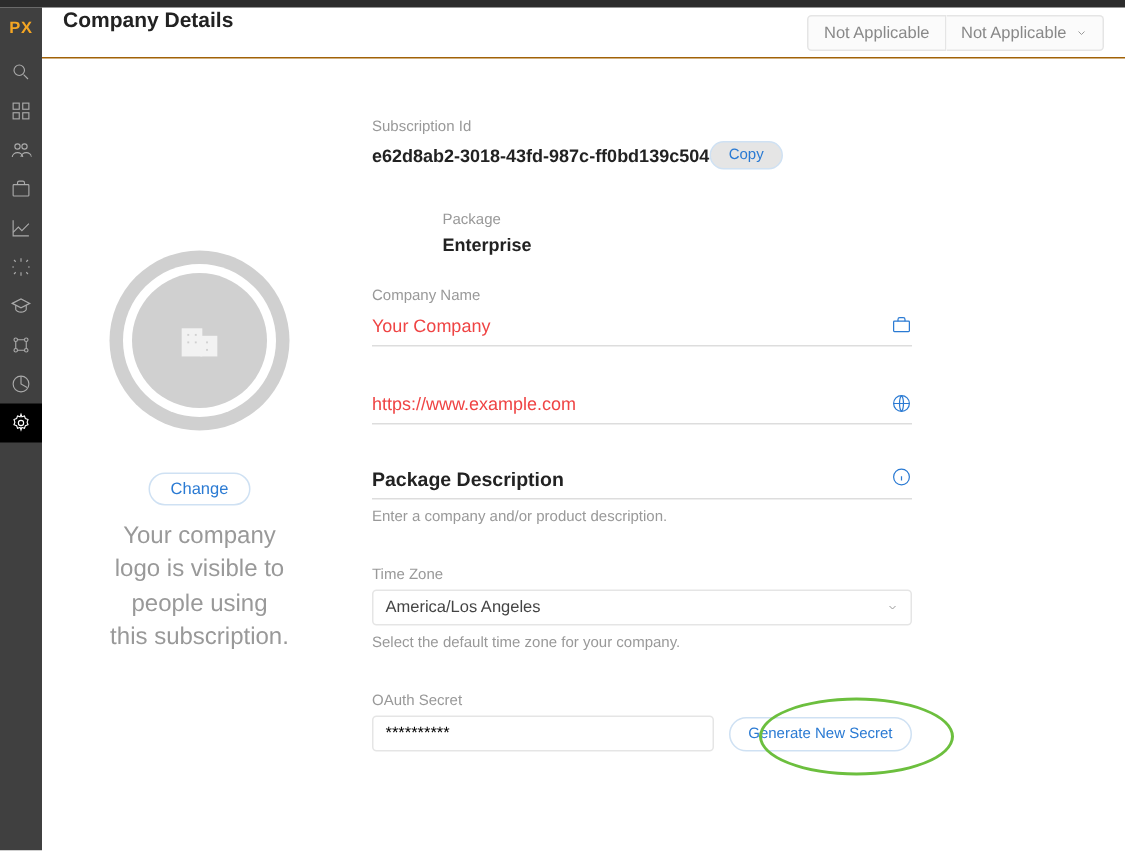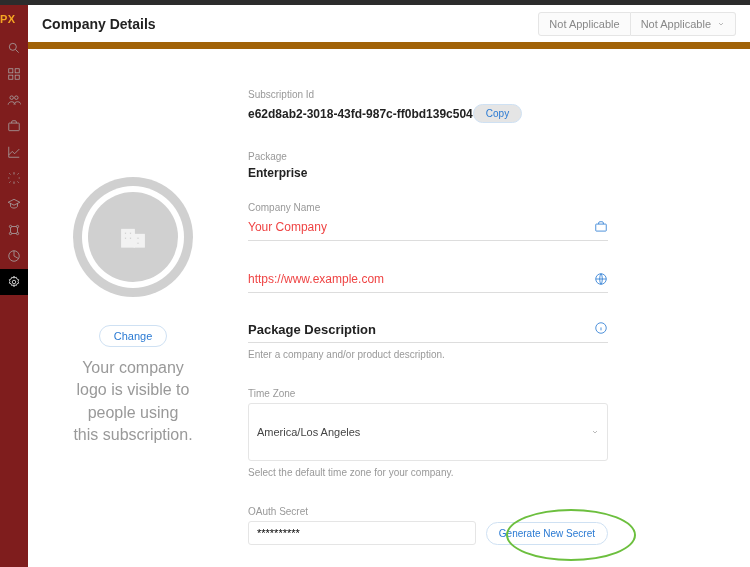--- a/index.html
+++ b/index.html
@@ -1,26 +1,26 @@
 <!DOCTYPE html>
 <html><head>
 <meta charset="utf-8">
 <style>
   * { box-sizing: border-box; margin: 0; padding: 0; }
   body { font-family: -apple-system, BlinkMacSystemFont, "Segoe UI", Arial, sans-serif; font-size: 12px; color: #333; background: #fff; width: 750px; height: 567px; overflow: hidden; }
   .topbar { height: 5px; background: #2c2c2c; width: 100%; }
   .app { display: flex; height: 562px; }
-  .sidebar { width: 28px; background: #7f1d1d; display: flex; flex-direction: column; align-items: flex-start; padding-top: 0; }
+  .sidebar { width: 28px; background: #404040; display: flex; flex-direction: column; align-items: center; padding-top: 0; }
   .brand { color: #f5a623; font-weight: bold; font-size: 11px; padding: 8px 0 10px; letter-spacing: 0.5px; }
   .nav-item { width: 28px; height: 26px; display: flex; align-items: center; justify-content: center; color: #aaa; cursor: pointer; }
   .nav-item svg { width: 14px; height: 14px; stroke: #aaa; fill: none; stroke-width: 1.3; }
   .nav-item.active { background: #000; }
   .nav-item.active svg { stroke: #fff; }
   .main { flex: 1; display: flex; flex-direction: column; }
-  .header { height: 44px; border-bottom: 7px solid #a16207; display: flex; align-items: center; padding: 0 14px; }
+  .header { height: 34px; border-bottom: 1px solid #a16207; display: flex; padding: 0 14px; }
   .header-title { font-weight: 600; font-size: 14px; color: #222; }
   .header-right { margin-left: auto; display: flex; align-items: center; gap: 0; }
   .seg { font-size: 11px; color: #888; padding: 5px 10px; border: 1px solid #e5e5e5; background: #fbfbfb; border-left: none; }
   .seg:first-child { border-left: 1px solid #e5e5e5; border-radius: 3px 0 0 3px; }
   .seg:last-child { border-radius: 0 3px 3px 0; display: flex; align-items: center; gap: 6px; }
   .chev { width: 8px; height: 8px; }
   .content { flex: 1; display: flex; padding: 40px 30px 20px 30px; gap: 40px; overflow: auto; }
   .left-col { width: 150px; display: flex; flex-direction: column; align-items: center; padding-top: 88px; }
   .logo-circle { width: 120px; height: 120px; border-radius: 50%; background: #d0d0d0; display: flex; align-items: center; justify-content: center; position: relative; }
   .logo-ring { width: 102px; height: 102px; border-radius: 50%; background: #fff; display: flex; align-items: center; justify-content: center; }
@@ -35,21 +35,21 @@
   .sub-row { display: flex; align-items: center; }
   .copy-btn { border: 1px solid #cfe1f3; color: #2a7ad3; background: #e5e5e5; border-radius: 12px; padding: 3px 12px; font-size: 10px; cursor: pointer; }
   .input-row { display: flex; align-items: center; border-bottom: 1px solid #ddd; padding-bottom: 3px; }
   .input-row input { flex: 1; border: none; outline: none; font-size: 12px; color: #ef4444; padding: 3px 0; background: transparent; }
   .input-row .end-icon { width: 14px; height: 14px; color: #2a7ad3; }
   .input-row .end-icon svg { width: 14px; height: 14px; stroke: #2a7ad3; fill: none; stroke-width: 1.4; }
   .desc-row { display: flex; align-items: center; border-bottom: 1px solid #ddd; padding-bottom: 4px; }
   .desc-row .placeholder-label { font-weight: 700; font-size: 13px; color: #222; flex: 1; }
   .info-icon svg { width: 14px; height: 14px; stroke: #2a7ad3; fill: none; stroke-width: 1.4; }
   .hint { font-size: 10px; color: #999; margin-top: 6px; }
-  .select-row { display: flex; align-items: center; border: 1px solid #e5e5e5; border-radius: 3px; padding: 22px 8px; font-size: 11px; color: #444; }
+  .select-row { display: flex; align-items: center; border: 1px solid #e5e5e5; border-radius: 3px; padding: 5px 8px; font-size: 11px; color: #444; }
   .select-row .chev { margin-left: auto; }
   .oauth-row { display: flex; align-items: center; gap: 10px; }
   .oauth-row input { flex: 1; border: 1px solid #e5e5e5; border-radius: 3px; padding: 5px 8px; font-size: 11px; outline: none; }
   .gen-btn { border: 1px solid #cfe1f3; color: #2a7ad3; background: #fff; border-radius: 14px; padding: 5px 12px; font-size: 10px; cursor: pointer; white-space: nowrap; }
   .highlight-ellipse { position: absolute; border: 2.5px solid #6cbf3e; border-radius: 50%; width: 130px; height: 52px; pointer-events: none; }
   .oauth-wrap { position: relative; }
 </style>
 </head>
 <body>
 
@@ -164,21 +164,21 @@
       <div class="right-col">
 
         <div class="field-group">
           <span class="label">Subscription Id</span>
           <div class="sub-row">
             <span class="static-val">e62d8ab2-3018-43fd-987c-ff0bd139c504</span>
             <button class="copy-btn">Copy</button>
           </div>
         </div>
 
-        <div class="field-group" style="margin-bottom:22px;">
+        <div class="field-group" style="margin-bottom:22px;margin-left:47px;">
           <span class="label">Package</span>
           <span class="static-val">Enterprise</span>
         </div>
 
         <div class="field-group">
           <span class="label">Company Name</span>
           <div class="input-row">
             <input type="text" value="Your Company" style="">
             <span class="end-icon"><svg viewBox="0 0 24 24">
                   <rect x="3" y="7" width="18" height="12" rx="1"></rect>

